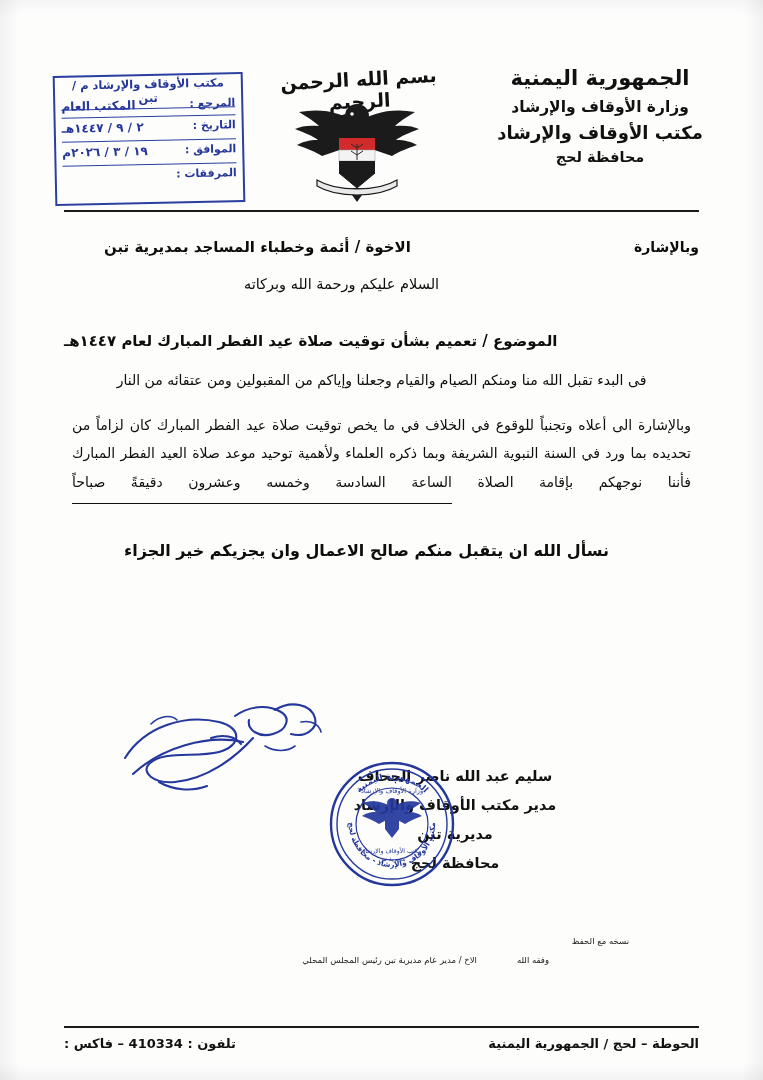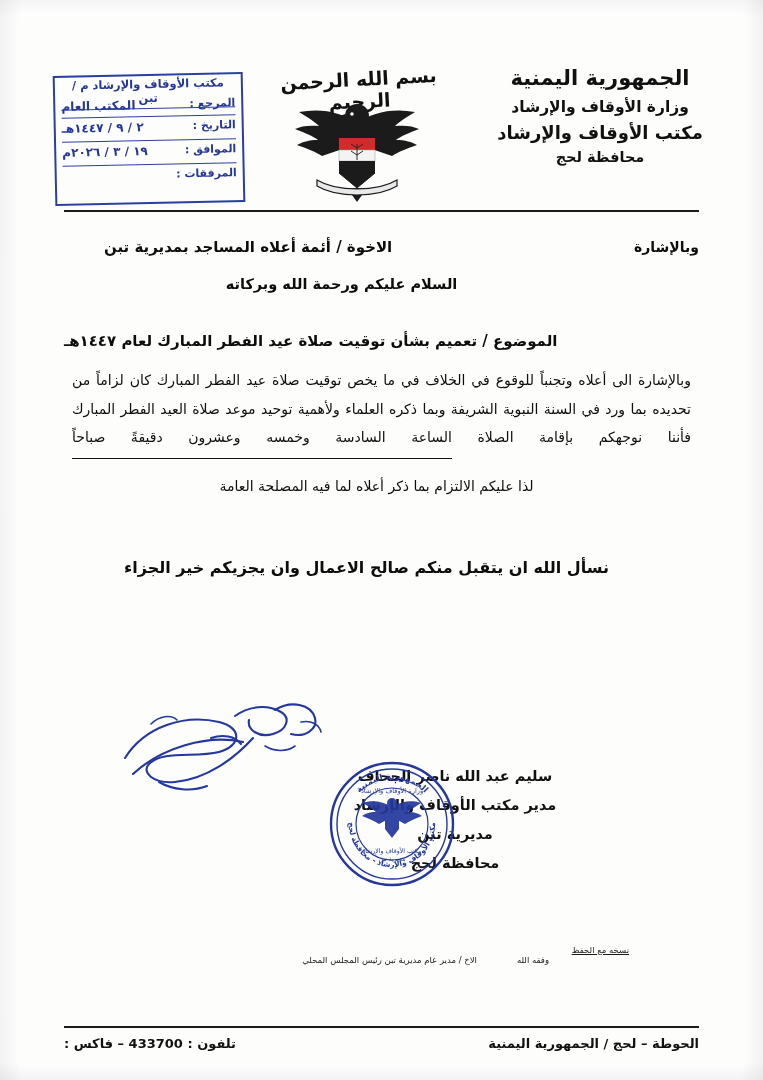--- a/index.html
+++ b/index.html
@@ -167,21 +167,21 @@
   .addressee .to {
     margin-left: 40px;
   }
   .respect {
     font-size: 14px;
     font-weight: bold;
   }
   .greeting {
     text-align: center;
     font-size: 14.5px;
-    font-weight: bold;
+    font-weight: normal;
     margin-top: 20px;
     padding-right: 80px;
   }
   .subject {
     text-align: left;
     font-size: 15px;
     font-weight: bold;
     margin-top: 40px;
     padding-right: 40px;
   }
@@ -206,21 +206,21 @@
   .para-note {
     text-align: center;
     font-size: 14px;
     margin-top: 26px;
     padding-right: 10px;
   }
   .closing {
     text-align: center;
     font-size: 16px;
     font-weight: bold;
-    margin-top: 64px;
+    margin-top: 44px;
     padding-right: 30px;
   }
 
   
   .sig-block {
     position: absolute;
     top: 748px;
     right: 180px;
     width: 220px;
     text-align: center;
@@ -250,23 +250,22 @@
   .footnotes {
     position: absolute;
     top: 915px;
     right: 46px;
     left: 46px;
     color: #1a1a1a;
   }
   .fn-right {
     position: absolute;
     right: 70px;
-    top: 16px;
+    top: 7px;
     font-size: 8.5px;
-    text-decoration: underline;
   }
   .fn-line {
     position: absolute;
     right: 150px;
     top: 26px;
     font-size: 8.5px;
     display: flex;
     gap: 40px;
   }
 
@@ -355,34 +354,34 @@
         </div>
       </div>
     </div>
 
     <div class="hr-main"></div>
 
     <div class="body-area">
 
       <div class="addressee">
         <span class="respect">وبالإشارة</span>
-        <span class="to">الاخوة / أئمة أعلاه المساجد بمديرية تبن</span>
+        <span class="to">الاخوة / أئمة وخطباء المساجد بمديرية تبن</span>
       </div>
 
       <div class="greeting">السلام عليكم ورحمة الله وبركاته</div>
 
       <div class="subject">الموضوع / تعميم بشأن توقيت صلاة عيد الفطر المبارك لعام ١٤٤٧هـ</div>
 
+      <div class="para center-ish">فى البدء تقبل الله منا ومنكم الصيام والقيام وجعلنا وإياكم من المقبولين ومن عتقائه من النار</div>
 
       <div class="para justified">
         <span>وبالإشارة الى أعلاه وتجنباً للوقوع في الخلاف في ما يخص توقيت صلاة عيد الفطر المبارك كان لزاماً من تحديده بما ورد في السنة النبوية الشريفة وبما ذكره العلماء ولأهمية توحيد موعد صلاة العيد الفطر المبارك فأننا نوجهكم بإقامة الصلاة</span>
         <span class="u">الساعة السادسة وخمسه وعشرون دقيقةً صباحاً</span>
       </div>
 
-      <div class="para-note">لذا عليكم الالتزام بما ذكر أعلاه لما فيه المصلحة العامة</div>
 
       <div class="closing">نسأل الله ان يتقبل منكم صالح الاعمال وان يجزيكم خير الجزاء</div>
     </div>
 
     <div class="signature">
       <svg viewBox="0 0 230 120" width="230" height="120" aria-hidden="true">
         <g fill="none" stroke="#23379c" stroke-width="2.1" stroke-linecap="round">
           <path d="M10 72 C30 40 70 28 104 36 C128 42 126 60 104 66 C80 72 48 64 34 78 C26 86 38 98 60 96 C92 93 120 72 138 52"></path>
           <path d="M18 88 C46 62 92 48 128 56"></path>
           <path d="M120 30 C134 20 152 18 166 26 C176 32 172 44 158 48 C144 52 132 44 134 34"></path>
@@ -439,17 +438,17 @@
       <div class="fn-line">
         <span>وفقه الله</span>
         <span>الاخ / مدير عام مديرية تبن رئيس المجلس المحلي</span>
       </div>
     </div>
 
     <div class="hr-footer"></div>
 
     <div class="footer">
       <div>الحوطة – لحج / الجمهورية اليمنية</div>
-      <div>تلفون : 433700 – فاكس :</div>
+      <div>تلفون : 410334 – فاكس :</div>
     </div>
 
   </div>
 </div>
 
 </body></html>

